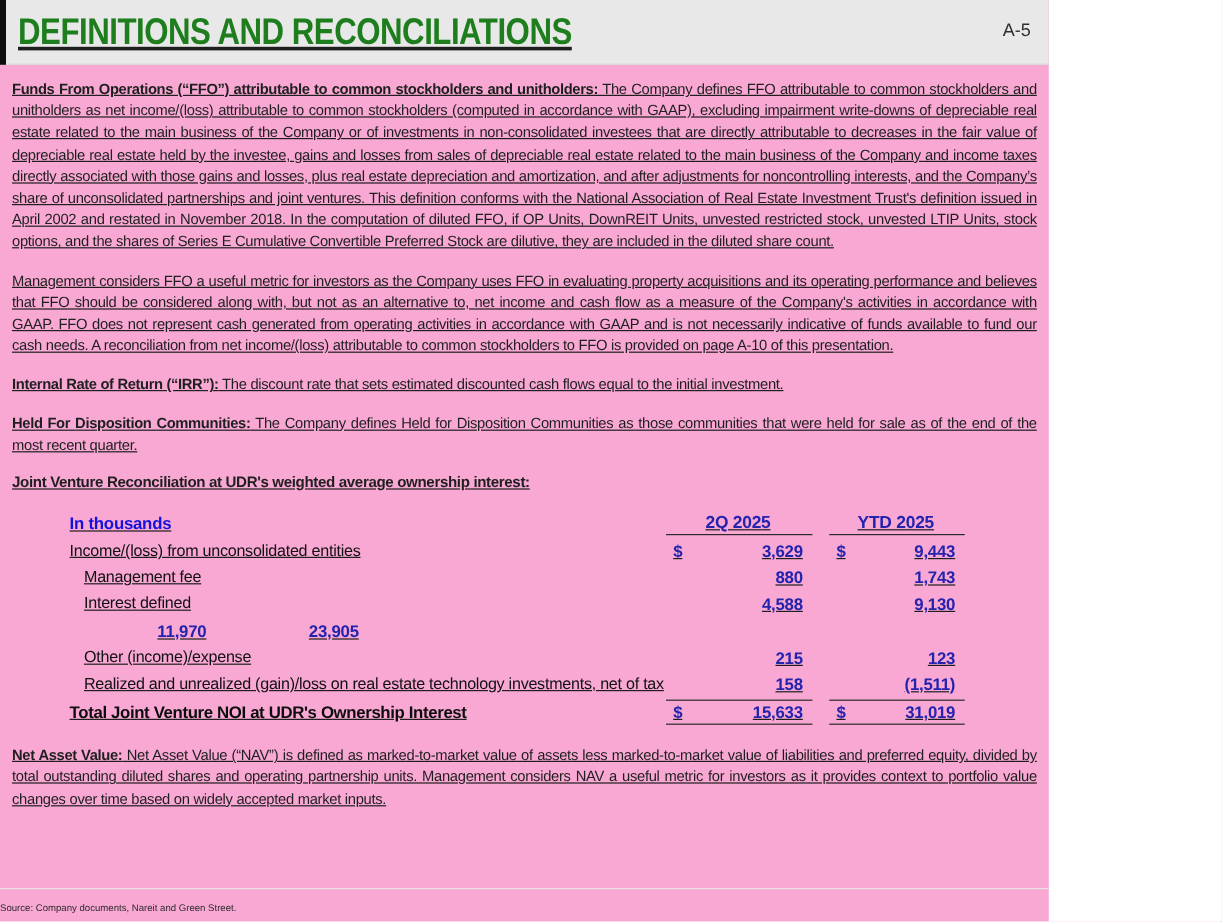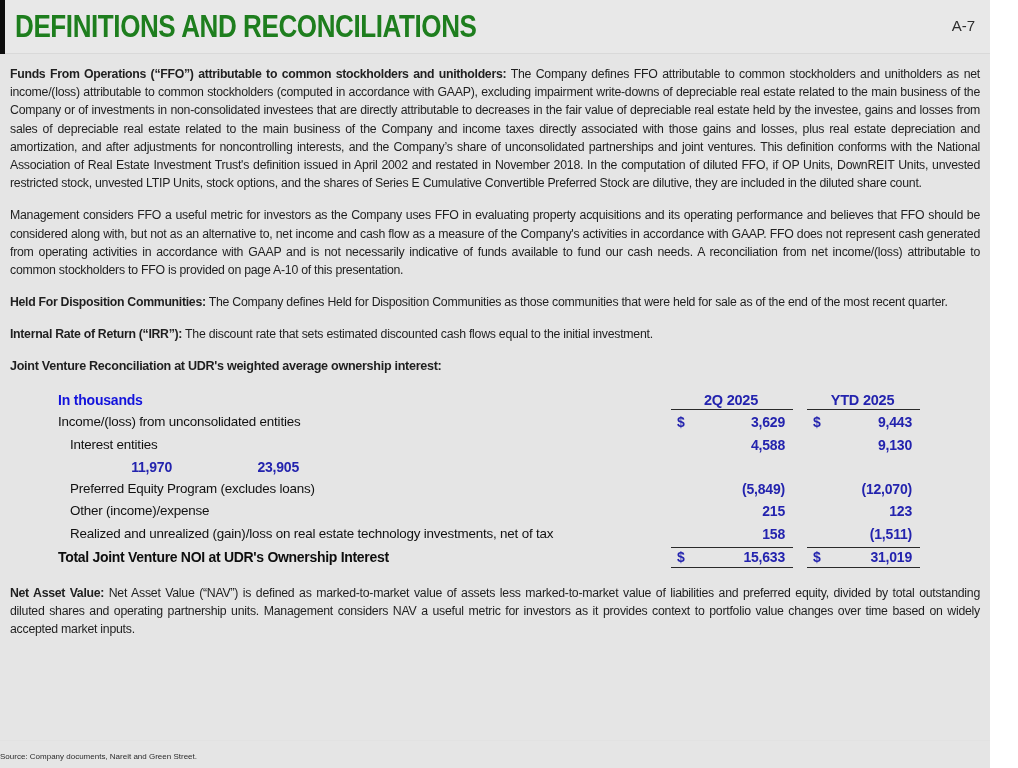--- a/index.html
+++ b/index.html
@@ -1,23 +1,24 @@
 <!DOCTYPE html>
 <html><head>
 <meta charset="utf-8">
 <style>
   * { box-sizing: border-box; margin: 0; padding: 0; }
   html,body { background:#ffffff; }
   .page {
     position: relative;
-    width: 990px; height: 768px;
-    background: #e5e5e5;
+    width: 874px; height: 768px;
+    background: #f9a8d4;
     font-family: "Liberation Sans", sans-serif;
     color: #1f1f1f;
     overflow: hidden;
+    text-decoration: underline;
   }
   
   .header {
     position: relative;
     height: 54px;
     background: #e8e8e8;
     border-bottom: 1px solid #d9d9d9;
     display: flex; align-items: center;
   }
   .accent-bar {
@@ -102,32 +103,32 @@
   }
 </style>
 </head>
 <body>
 
 <div class="page">
 
   <div class="header">
     <div class="accent-bar"></div>
     <div class="title">DEFINITIONS AND RECONCILIATIONS</div>
-    <div class="pagenum">A-7</div>
+    <div class="pagenum">A-5</div>
   </div>
 
   <div class="content">
 
     <p class="para"><b>Funds From Operations (“FFO”) attributable to common stockholders and unitholders:</b><span> The Company defines FFO attributable to common stockholders and unitholders as net income/(loss) attributable to common stockholders (computed in accordance with GAAP), excluding impairment write-downs of depreciable real estate related to the main business of the Company or of investments in non-consolidated investees that are directly attributable to decreases in the fair value of depreciable real estate held by the investee, gains and losses from sales of depreciable real estate related to the main business of the Company and income taxes directly associated with those gains and losses, plus real estate depreciation and amortization, and after adjustments for noncontrolling interests, and the Company’s share of unconsolidated partnerships and joint ventures.  This definition conforms with the National Association of Real Estate Investment Trust's definition issued in April 2002 and restated in November 2018.  In the computation of diluted FFO, if OP Units, DownREIT Units, unvested restricted stock, unvested LTIP Units, stock options, and the shares of Series E Cumulative Convertible Preferred Stock are dilutive, they are included in the diluted share count.</span></p>
 
     <p class="para"><span>Management considers FFO a useful metric for investors as the Company uses FFO in evaluating property acquisitions and its operating performance and believes that FFO should be considered along with, but not as an alternative to, net income and cash flow as a measure of the Company's activities in accordance with GAAP.  FFO does not represent cash generated from operating activities in accordance with GAAP and is not necessarily indicative of funds available to fund our cash needs. A reconciliation from net income/(loss) attributable to common stockholders to FFO is provided on page A-10 of this presentation.</span></p>
 
+    <p class="para"><b>Internal Rate of Return (“IRR”):</b><span> The discount rate that sets estimated discounted cash flows equal to the initial investment.</span></p>
+
     <p class="para"><b>Held For Disposition Communities:</b><span> The Company defines Held for Disposition Communities as those communities that were held for sale as of the end of the most recent quarter.</span></p>
-
-    <p class="para"><b>Internal Rate of Return (“IRR”):</b><span> The discount rate that sets estimated discounted cash flows equal to the initial investment.</span></p>
 
     <div class="jv-heading">Joint Venture Reconciliation at UDR's weighted average ownership interest:</div>
 
     <div class="jv-table">
       <div class="t-header-row">
         <div class="t-label unit">In thousands</div>
         <div class="t-col head">2Q 2025</div>
         <div class="t-col head">YTD 2025</div>
       </div>
 
@@ -137,23 +138,34 @@
     <div class="t-col">
       <span class="dollar" style="visibility: visible;">$</span>
       <span class="val">3,629</span>
     </div>
     <div class="t-col">
       <span class="dollar" style="visibility: visible;">$</span>
       <span class="val">9,443</span>
     </div>
   </div>
 
-
-  <div class="t-row indent">
-    <div class="t-label"><span class="lbl">Interest entities</span></div>
+  <div class="t-row indent">
+    <div class="t-label"><span class="lbl">Management fee</span></div>
+    <div class="t-col">
+      <span class="dollar" style="visibility: hidden;">$</span>
+      <span class="val">880</span>
+    </div>
+    <div class="t-col">
+      <span class="dollar" style="visibility: hidden;">$</span>
+      <span class="val">1,743</span>
+    </div>
+  </div>
+
+  <div class="t-row indent">
+    <div class="t-label"><span class="lbl">Interest defined</span></div>
     <div class="t-col">
       <span class="dollar" style="visibility: hidden;">$</span>
       <span class="val">4,588</span>
     </div>
     <div class="t-col">
       <span class="dollar" style="visibility: hidden;">$</span>
       <span class="val">9,130</span>
     </div>
   </div>
 
@@ -162,31 +174,20 @@
       <span class="dollar" style="visibility: hidden;">$</span>
       <span class="val">11,970</span>
     </div>
     <div class="t-col">
       <span class="dollar" style="visibility: hidden;">$</span>
       <span class="val">23,905</span>
     </div>
   </div>
 
 
-  <div class="t-row indent">
-    <div class="t-label"><span class="lbl">Preferred Equity Program (excludes loans)</span></div>
-    <div class="t-col">
-      <span class="dollar" style="visibility: hidden;">$</span>
-      <span class="val">(5,849)</span>
-    </div>
-    <div class="t-col">
-      <span class="dollar" style="visibility: hidden;">$</span>
-      <span class="val">(12,070)</span>
-    </div>
-  </div>
 
   <div class="t-row indent">
     <div class="t-label"><span class="lbl">Other (income)/expense</span></div>
     <div class="t-col">
       <span class="dollar" style="visibility: hidden;">$</span>
       <span class="val">215</span>
     </div>
     <div class="t-col">
       <span class="dollar" style="visibility: hidden;">$</span>
       <span class="val">123</span>

